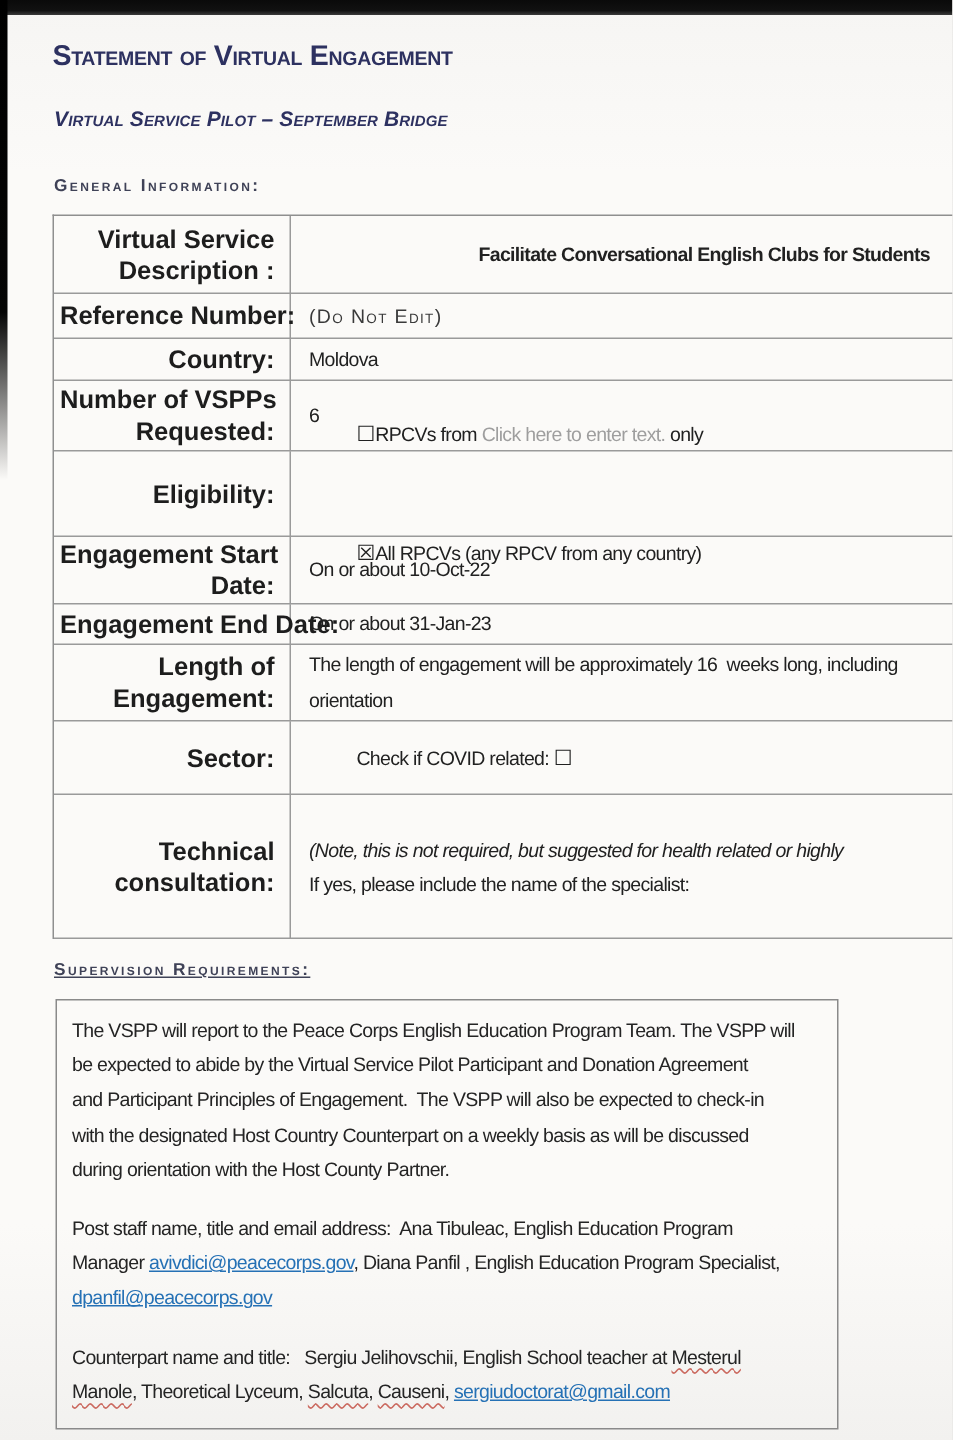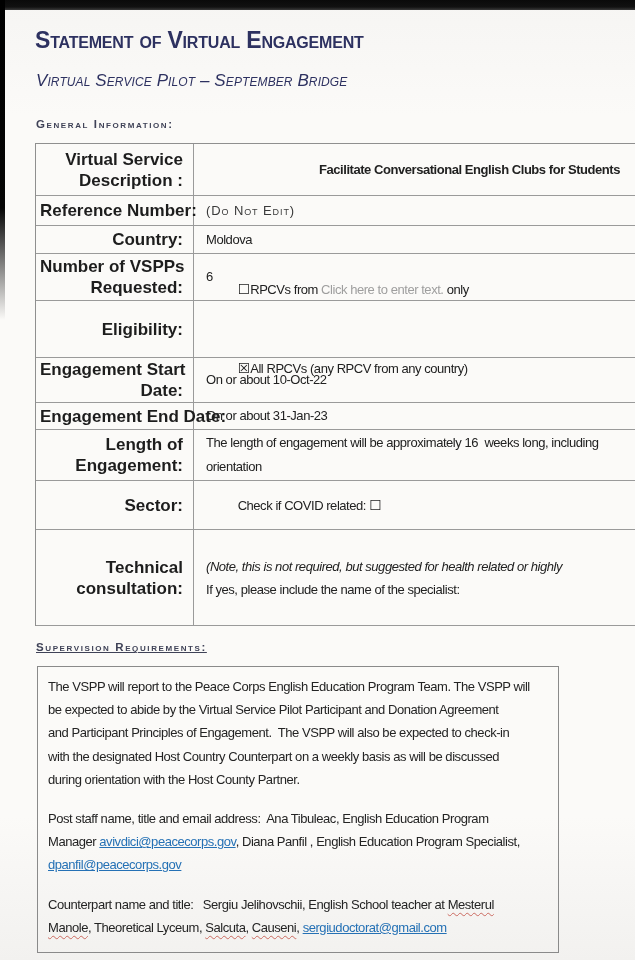--- a/index.html
+++ b/index.html
@@ -9,27 +9,27 @@
     position:relative; width:635px; height:960px; overflow:hidden;
     background:linear-gradient(180deg,#f6f5f3 0%,#fbfaf8 12%,#fbfaf8 85%,#f2f1ef 100%);
   }
   .topbar { position:absolute; left:0; top:0; width:635px; height:10px;
     background:linear-gradient(180deg,#0a0a0a 0%,#111 70%,#3a3a3a 100%); }
   .leftstrip { position:absolute; left:0; top:0; width:5px; height:320px;
     background:linear-gradient(180deg,#000 0%,#050505 65%,rgba(0,0,0,0) 100%); }
 
   .doc-title {
     position:absolute; left:35px; top:27px;
-    font-variant:small-caps; font-size:23px; letter-spacing:-0.2px;
+    font-variant:small-caps; font-size:19px; letter-spacing:-0.2px;
     color:#2d3160; font-weight:600; white-space:pre;
   }
   .doc-subtitle {
     position:absolute; left:36px; top:71px;
-    font-variant:small-caps; font-style:italic; font-weight:normal;
-    font-size:17px; letter-spacing:0.1px; color:#2d3160; white-space:pre;
+    font-variant:small-caps; font-style:italic; font-weight:bold;
+    font-size:14px; letter-spacing:0.1px; color:#2d3160; white-space:pre;
   }
   .section-heading {
     font-variant:small-caps; font-weight:bold; font-size:11.5px;
     letter-spacing:1.6px; color:#3f4257; white-space:pre;
   }
   #sec-general { position:absolute; left:36px; top:118px; }
   #sec-supervision { position:absolute; left:36px; top:641px;text-decoration:underline; }
 
   
   .gtable {

